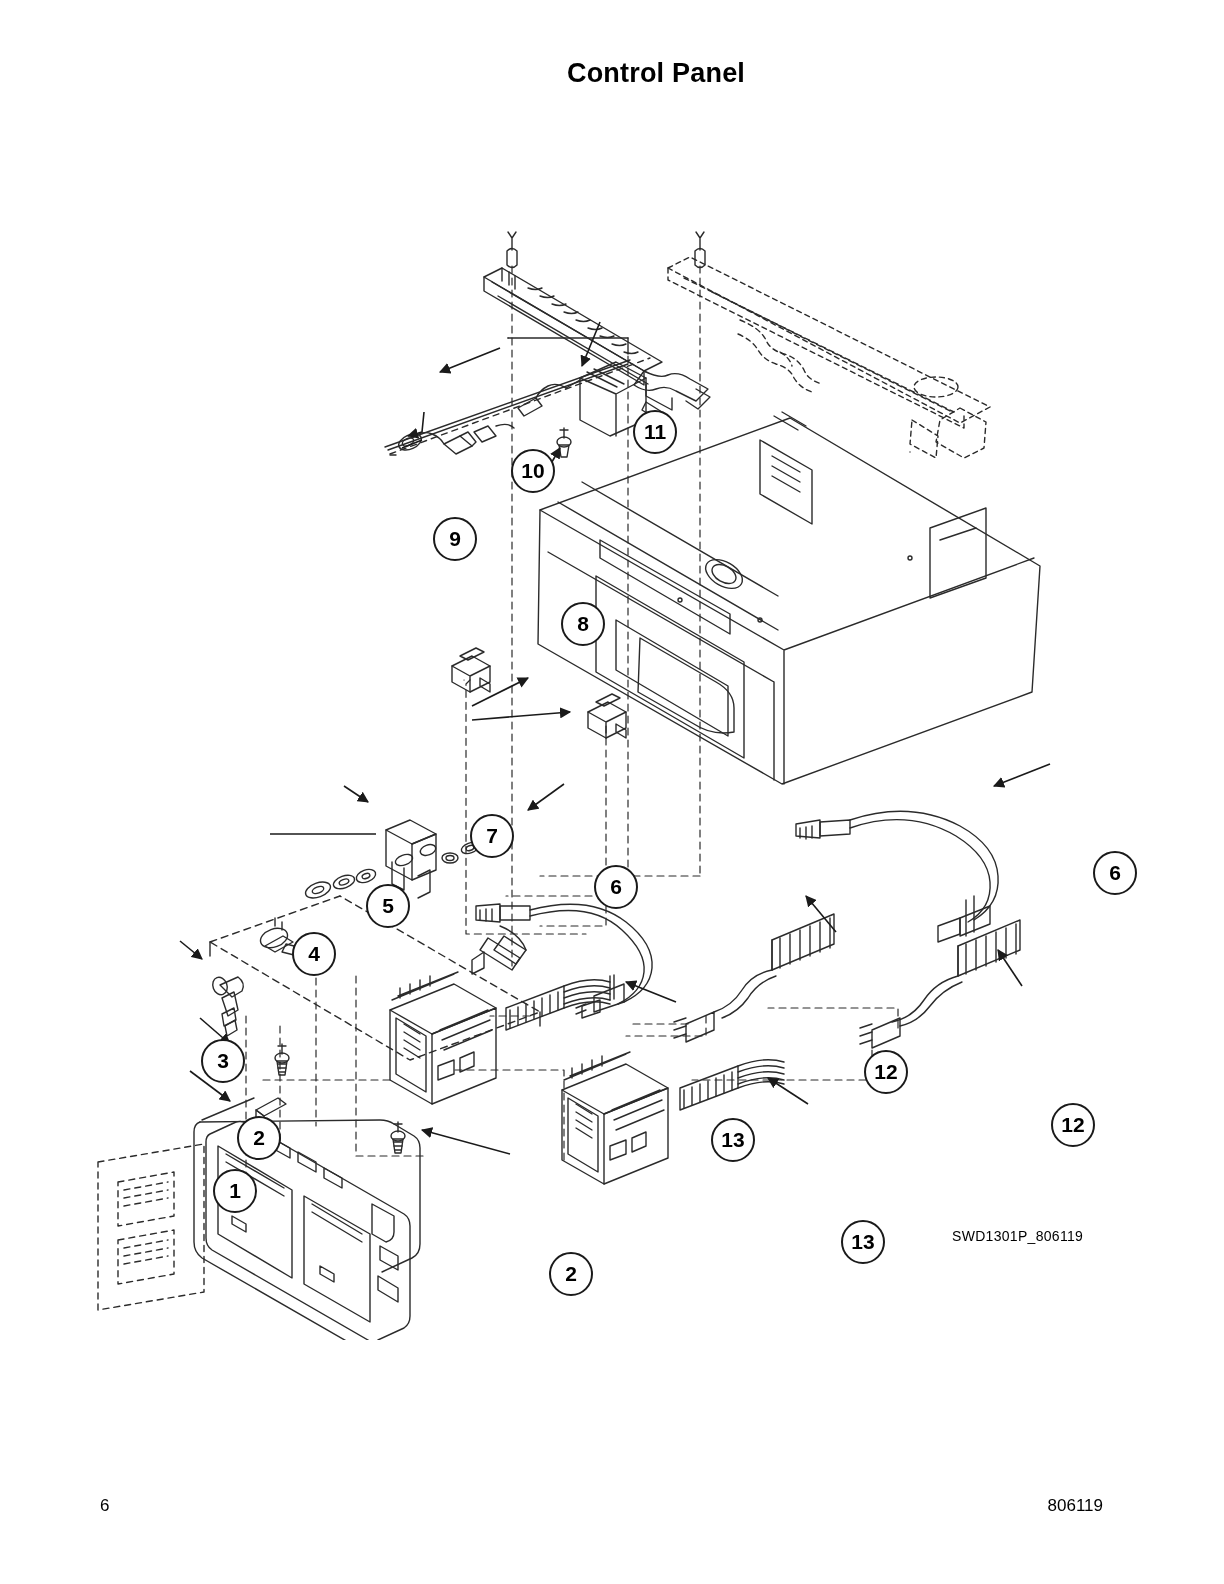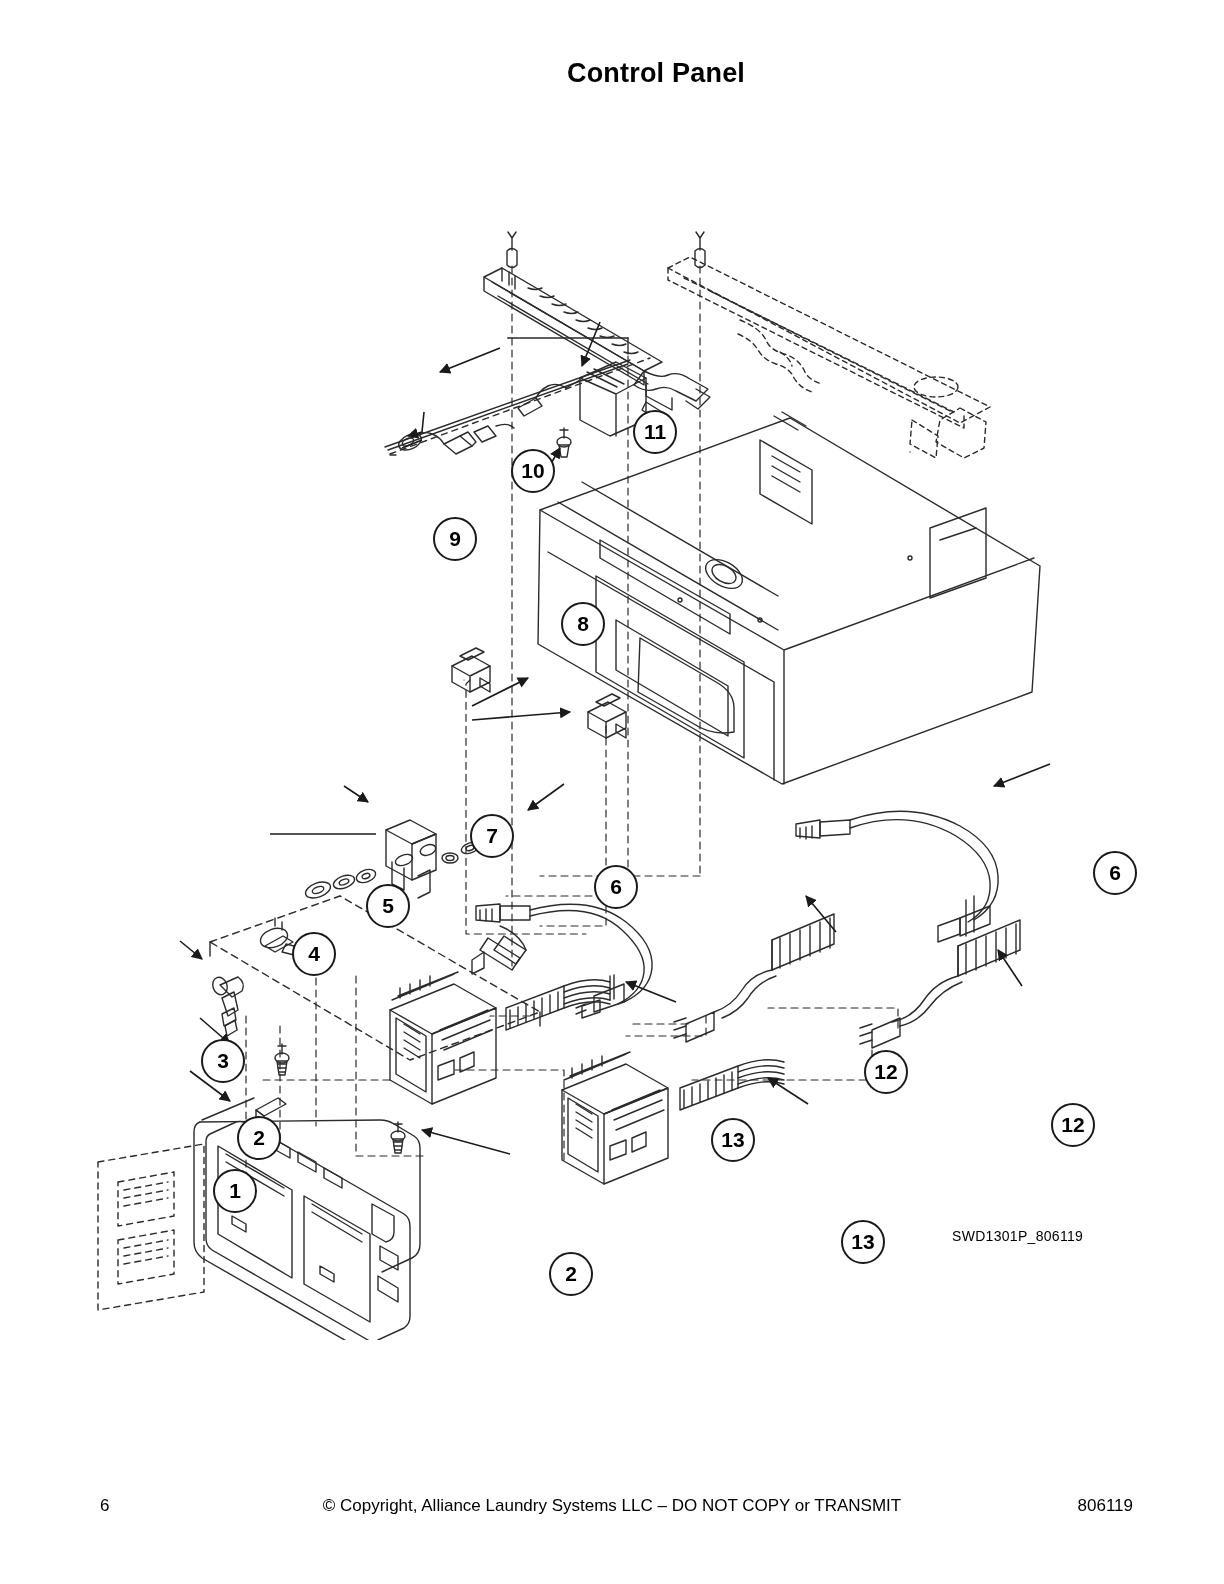--- a/index.html
+++ b/index.html
@@ -50,21 +50,21 @@
     left: 100px;
     top: 1496px;
   }
   #footer-copyright {
     left: 0;
     top: 1496px;
     width: 1224px;
     text-align: center;
   }
   #footer-doc-number {
-    right: 91px;
+    right: 121px;
     top: 1496px;
   }
   #drawing-code {
     position: absolute;
     left: 952px;
     top: 1228px;
     font-size: 14px;
     letter-spacing: 0.3px;
   }
 </style>
@@ -485,16 +485,15 @@
 
       <g fill="none" stroke="#1a1a1a" stroke-width="1.6">
         <path d="M362 320 l-20 8"></path>
       </g>
     </svg>
   </div>
 
   <div id="drawing-code">SWD1301P_806119</div>
 
   <div class="footer-text" id="footer-page-number">6</div>
-  <div class="footer-text" id="footer-copyright">© Copyright, Alliance Laundry Systems LLC – DO NOT COPY or TRANSMIT</div>
   <div class="footer-text" id="footer-doc-number">806119</div>
 
 </div>
 
 </body></html>

